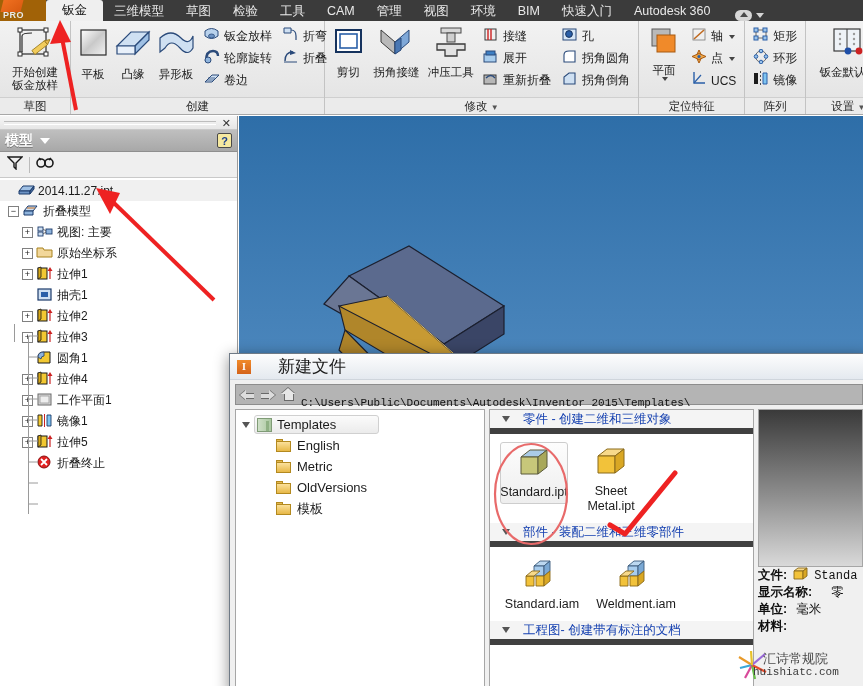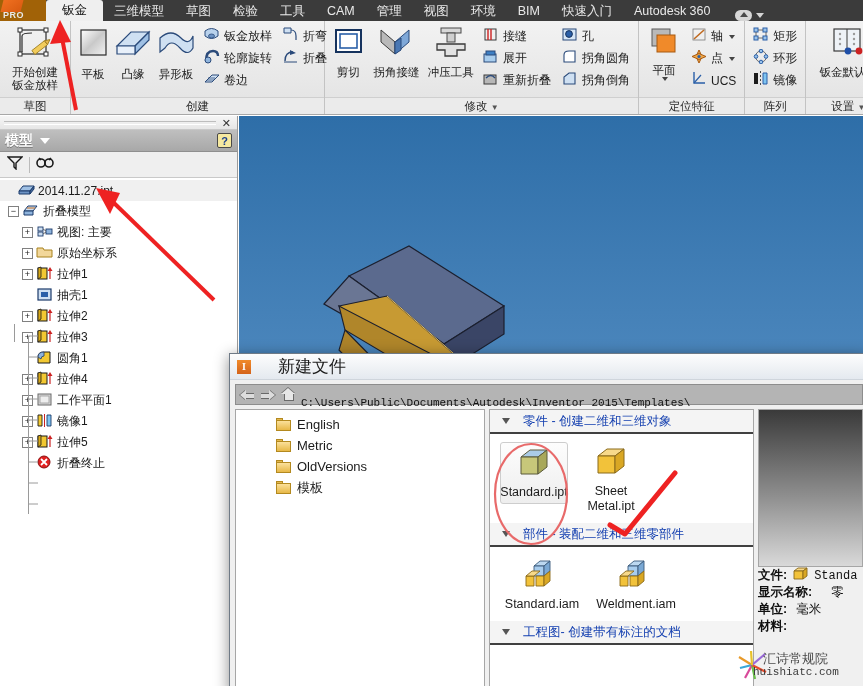--- a/index.html
+++ b/index.html
@@ -204,21 +204,21 @@
   .folder-ico .tab-f { position:absolute; left:0; top:0; width:7px; height:3px; background:#e5b94e; border:1px solid #b3891f; border-bottom:none;}
   .folder-ico .bod { position:absolute; left:0; top:2px; width:15px; height:11px;
     background: linear-gradient(#fbe09a,#e7b847); border:1px solid #b3891f;}
   .tmpl-ico { width: 15px; height: 14px; background: linear-gradient(90deg,#cfe0c8,#a9c79f); border:1px solid #7f9b76; position: relative;}
   .tmpl-ico::after{content:"";position:absolute;right:2px;top:2px;width:3px;height:10px;background:#8fb184;}
 
   .contentpane {
     flex: 1; background: #fff; border: 1px solid #a6a6a6; overflow: hidden; position: relative;
   }
   .sect-header {
-    height: 24px; background: #f4f4f4; border-bottom: 2px solid #404040;
+    height: 24px; background: #f4f4f4; border-bottom: 6px solid #404040;
     display: flex; align-items: center; gap: 9px; padding-left: 12px;
   }
   .sect-header .stxt { font-size: 12.5px; color: #1540b0; }
   .tile-strip { background: #fff; display: flex; align-items: flex-start; gap: 6px; padding: 8px 10px 6px 10px; min-height: 74px;}
   .tile { width: 74px; display: flex; flex-direction: column; align-items: center; cursor: default; padding: 3px 2px;}
   .tile.sel { background: linear-gradient(#fdfdfd,#eeeeee); border: 1px solid #cdcdcd; border-radius: 3px; }
   .tile .tl { font-size: 12.5px; color: #1b1b1b; text-align: center; line-height: 15px; margin-top: 3px;}
 
   .previewpane {
     width: 105px; background: linear-gradient(180deg,#3a3a3a,#8e8e8e 55%,#d9d9d9);
@@ -831,20 +831,27 @@
     <div class="pathbar">
       <span class="arrow-l"></span>
       <span class="arrow-r"></span>
       <span class="home-ico"></span>
       <span class="ptext">C:\Users\Public\Documents\Autodesk\Inventor 2015\Templates\</span>
     </div>
 
     <div class="dlg-body">
 
       <div class="folderpane">
+        <div class="frow sel">
+          <span class="tri-down"></span>
+          <span class="fbox">
+            <span class="tmpl-ico"></span>
+            <span>Templates</span>
+          </span>
+        </div>
         <div class="frow" style="padding-left:40px">
           <span class="folder-ico">
               <i class="tab-f"></i>
               <i class="bod"></i>
             </span>
           <span style="margin-left:6px">English</span>
         </div>
         <div class="frow" style="padding-left:40px">
           <span class="folder-ico">
               <i class="tab-f"></i>

